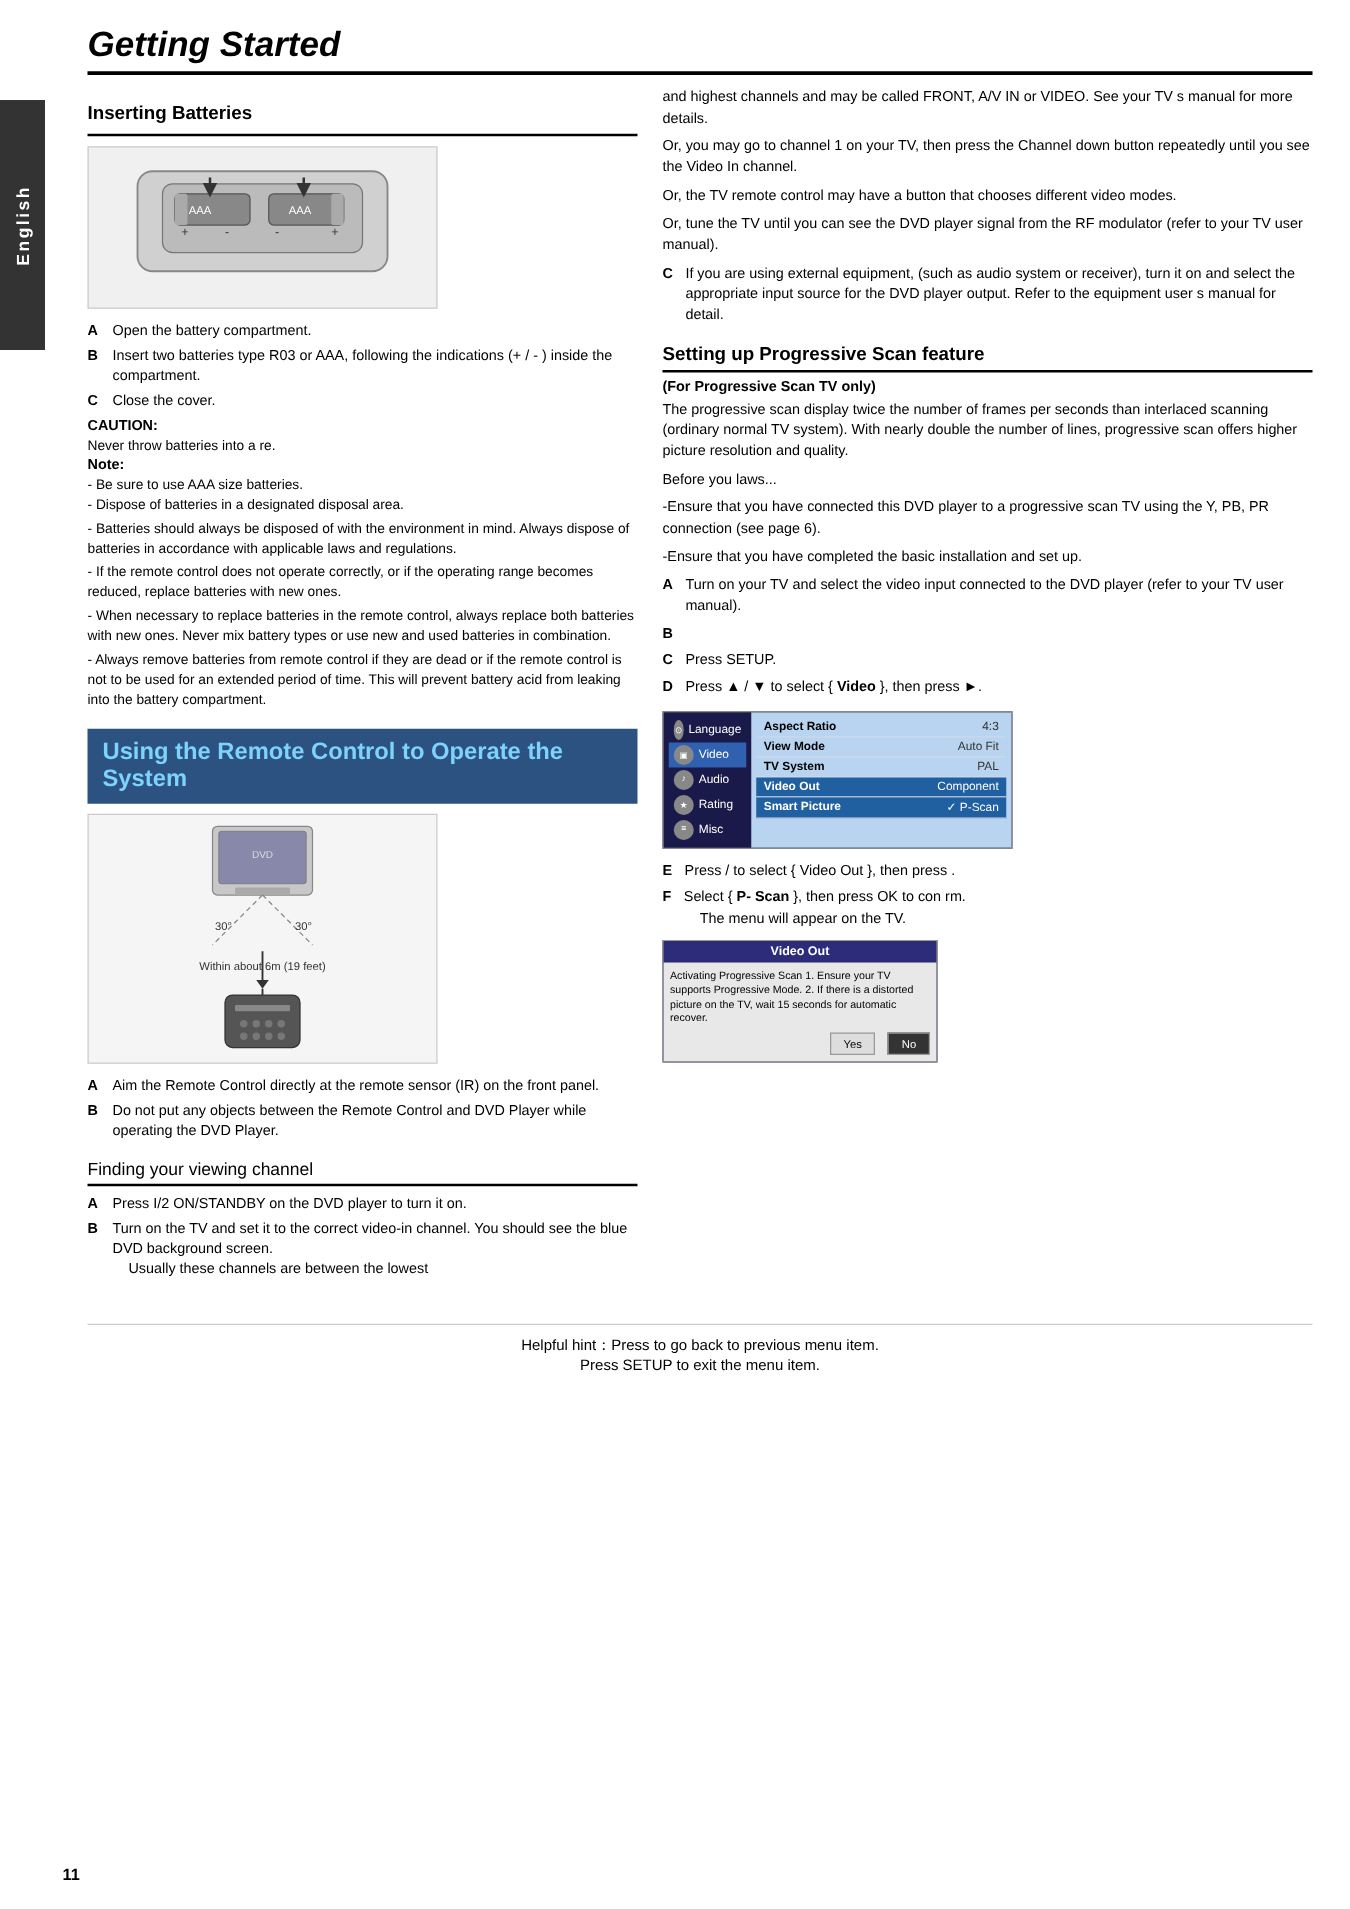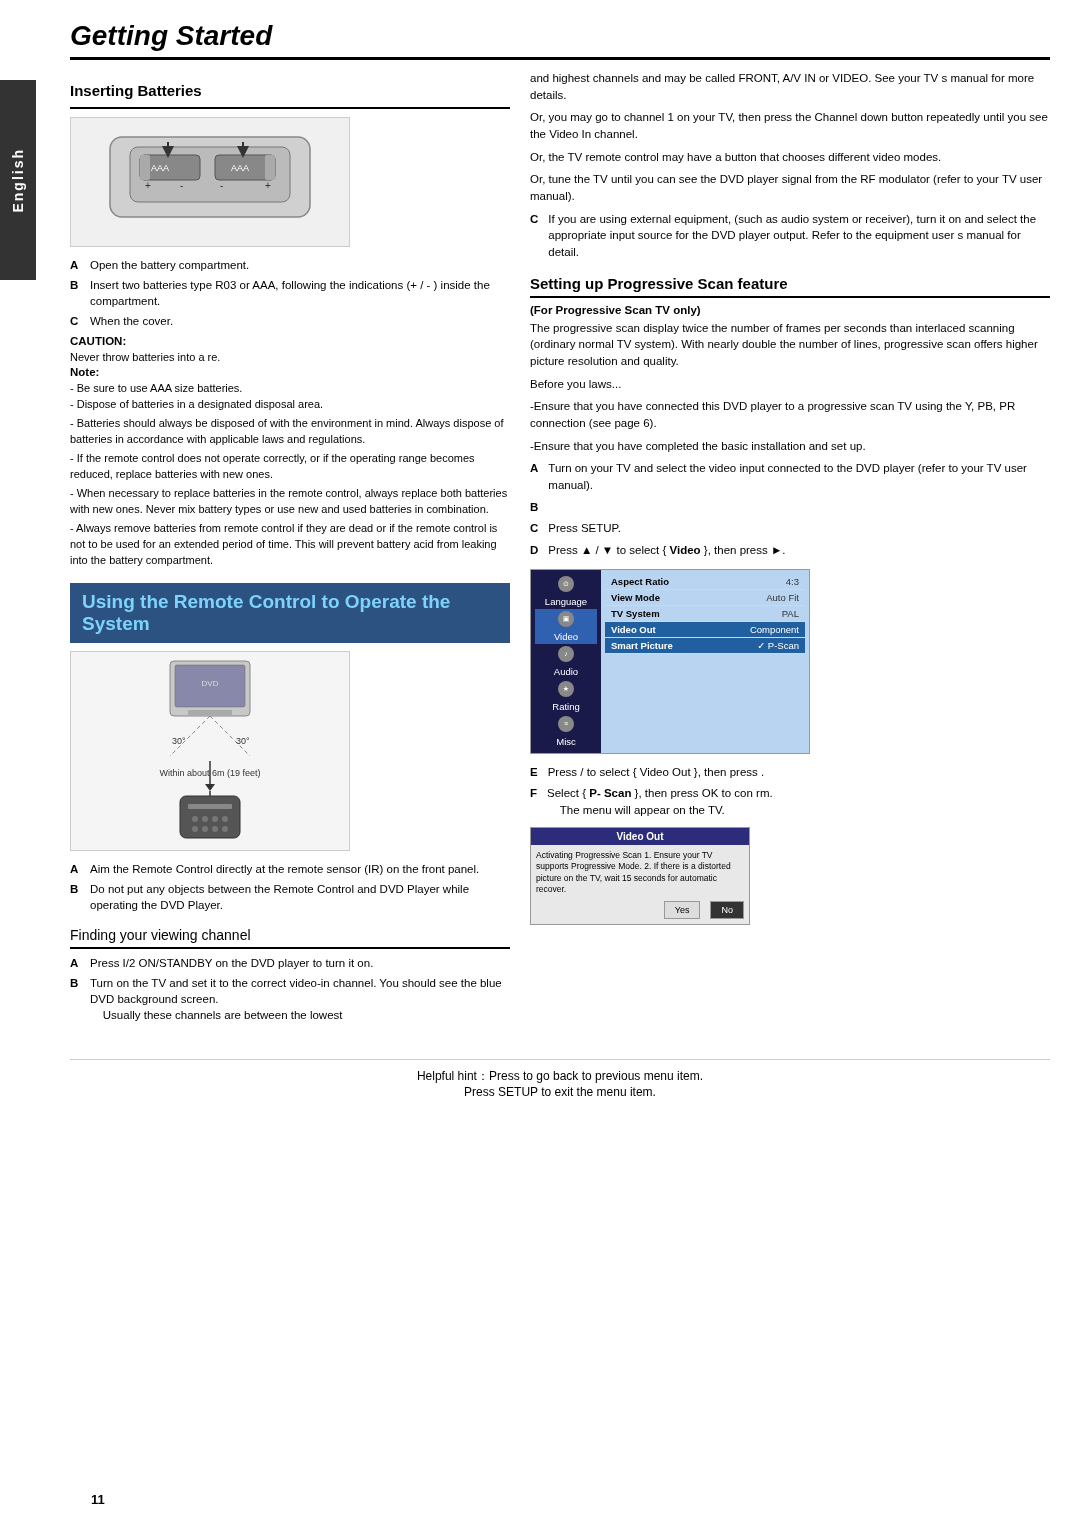--- a/index.html
+++ b/index.html
@@ -238,21 +238,20 @@
       padding: 4px;
     }
 
     .menu-item {
       display: flex;
       align-items: center;
       gap: 4px;
       padding: 2px 4px;
       font-size: 9.5px;
       color: #fff;
-      flex-direction: column;
     }
 
     .menu-item-icon {
       width: 16px;
       height: 16px;
       background: #888;
       border-radius: 50%;
       display: flex;
       align-items: center;
       justify-content: center;
@@ -328,21 +327,20 @@
       background: #333;
       color: #fff;
     }
 
     .page-number {
       position: absolute;
       bottom: 20px;
       left: 50px;
       font-size: 13px;
       font-weight: bold;
-      margin-left: 41px;
     }
 
     
     .remote-inner-svg {
       width: 260px;
       height: 190px;
     }
 
   </style>
 </head>
@@ -400,21 +398,21 @@
           <li>
             <span class="step-letter">A</span>
             <span>Open the battery compartment.</span>
           </li>
           <li>
             <span class="step-letter">B</span>
             <span>Insert two batteries type R03 or AAA, following the indications (+ / - ) inside the compartment.</span>
           </li>
           <li>
             <span class="step-letter">C</span>
-            <span>When the cover.</span>
+            <span>Close the cover.</span>
           </li>
         </ul>
 
         <div class="caution-block">
           <div class="caution-title">CAUTION:</div>
           <div class="caution-text">Never throw batteries into a  re.</div>
           <div class="note-title">Note:</div>
           <div class="caution-text">
             <div>- Be sure to use AAA size batteries.</div>
             <div>- Dispose of batteries in a designated disposal area.</div>

